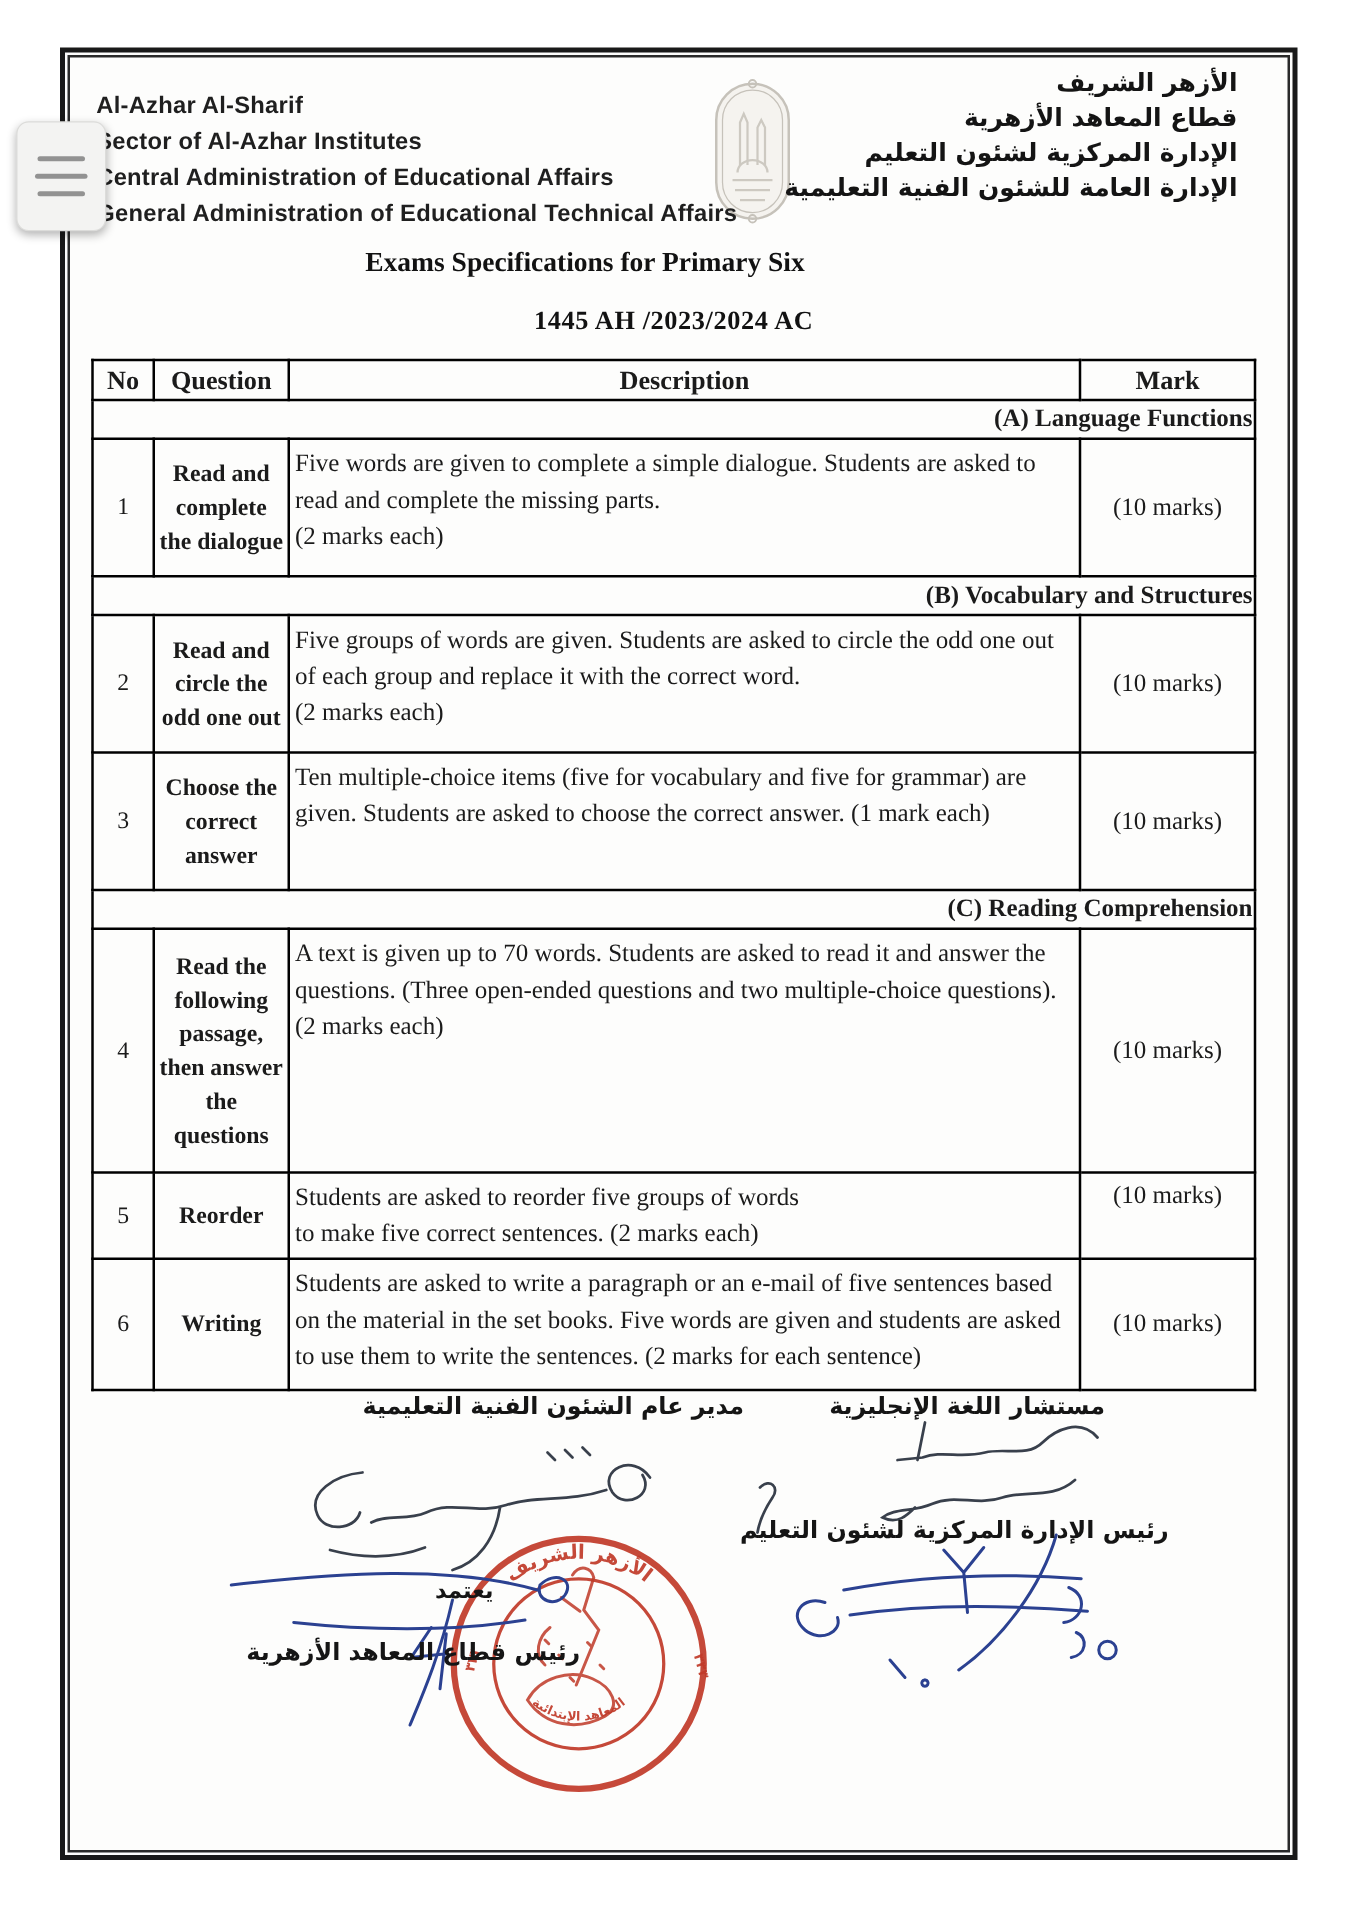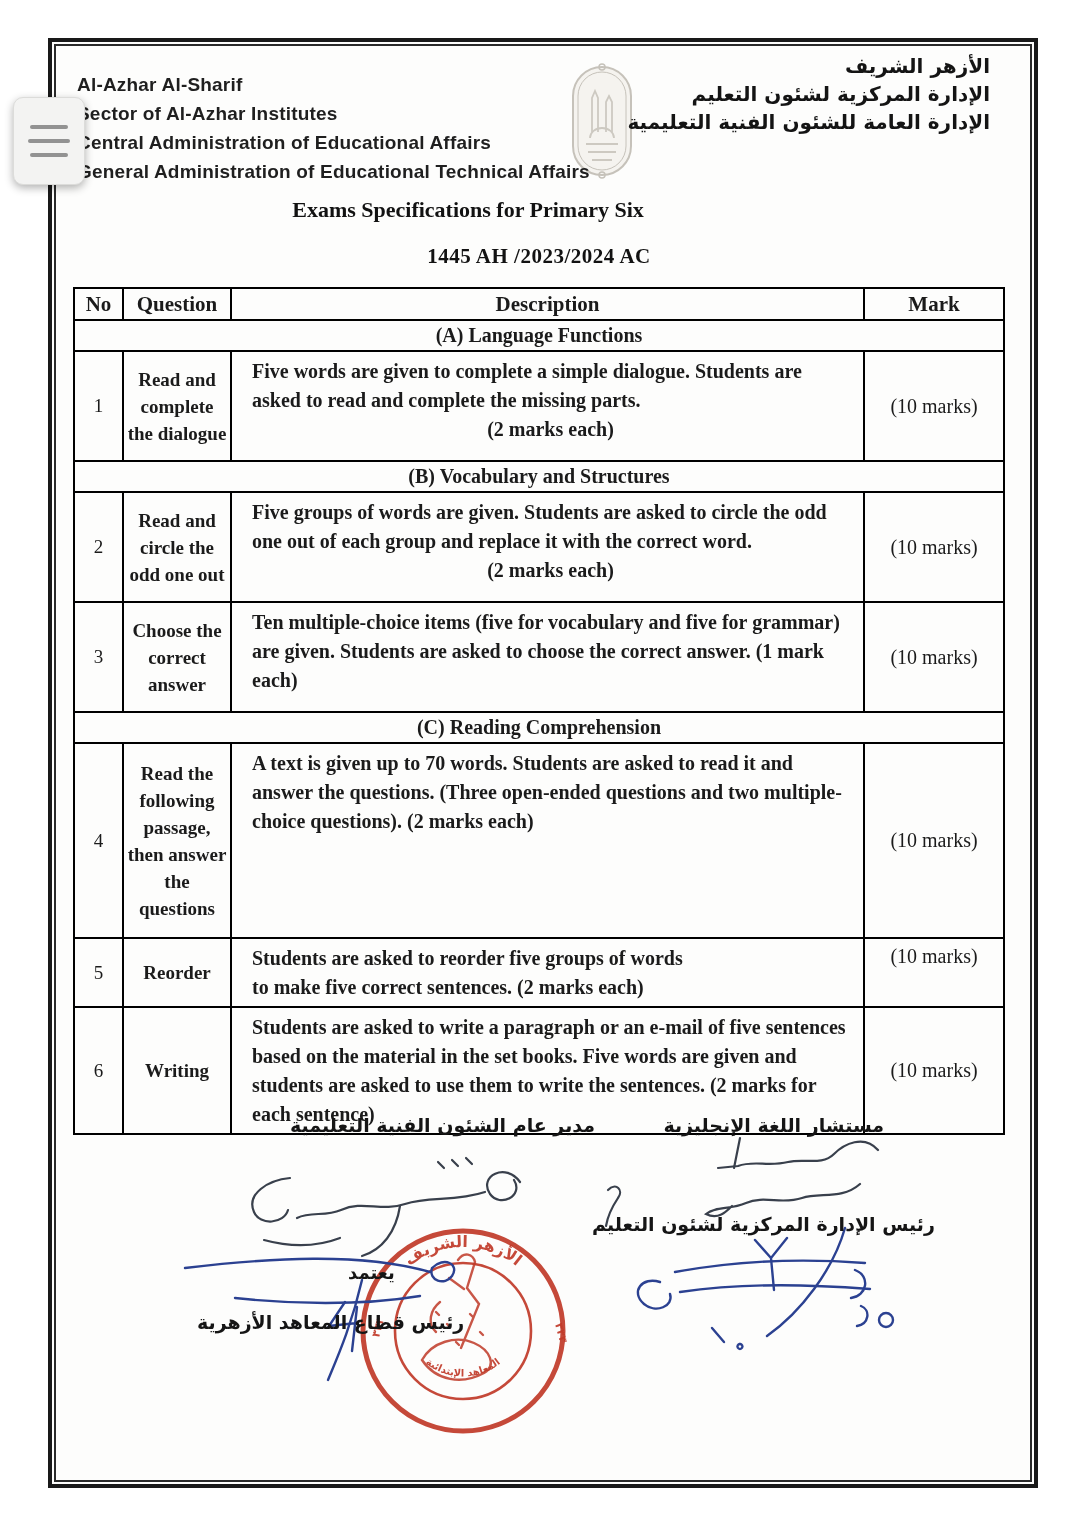--- a/index.html
+++ b/index.html
@@ -46,26 +46,26 @@
     position:absolute;left:48px;top:244px;width:982px;text-align:center;
     font-weight:bold;font-size:21px;color:#121212;letter-spacing:.5px;
   }
   
   table.spec{
     position:absolute;left:73px;top:287px;width:930px;
     border-collapse:collapse;table-layout:fixed;background:#fdfdfc;
   }
   table.spec th,table.spec td{border:2px solid #000000;}
   table.spec th{font-size:21px;height:30px;text-align:center;font-weight:bold;padding:0;}
-  td.section{height:27px;text-align:center;font-weight:bold;font-size:20px;padding:1px;}
+  td.section{height:27px;text-align:right;font-weight:bold;font-size:20px;padding:1px;}
   td.no{ text-align:center;vertical-align:middle;font-size:19px;padding:0;}
   td.q{  text-align:center;vertical-align:middle;font-weight:bold;font-size:19px;line-height:27px;padding:2px 3px;}
-  td.desc{vertical-align:top;font-size:20px;line-height:29px;padding:5px 10px 4px 20px;font-weight:bold;}
+  td.desc{vertical-align:top;font-size:20px;line-height:29px;padding:5px 10px 4px 4px;}
   td.desc .body{white-space:pre-line;}
-  td.desc .note{text-align:center;padding-right:4px;}
+  td.desc .note{text-align:left;padding-right:4px;}
   td.mark{text-align:center;vertical-align:middle;font-size:20px;padding:0 4px;}
   td.mark.vtop{vertical-align:top;padding-top:6px;}
   
   .sig-label{
     position:absolute;z-index:30;direction:rtl;
     font-family:"DejaVu Sans",sans-serif;font-weight:bold;
     font-size:19px;color:#151515;white-space:nowrap;
   }
   #lbl-consultant{right:196px;top:1114px;}
   #lbl-director{left:262px;top:1114px;margin-left:28px;}
@@ -103,20 +103,21 @@
   <g stroke="#c9c5bd" fill="none" stroke-width="1.8" opacity="0.9">
     <path d="M24 72 l0 -34 l3 -7 l3 7 l0 34"></path>
     <path d="M38 72 l0 -30 l3 -6 l3 6 l0 30"></path>
     <path d="M22 78 a12 10 0 0 1 24 0"></path>
     <path d="M18 84 h32 M20 92 h28 M24 100 h20"></path>
   </g>
 </svg>
 
 <div class="hdr-ar">
   <div>الأزهر الشريف</div>
+  <div>قطاع المعاهد الأزهرية</div>
   <div>الإدارة المركزية لشئون التعليم</div>
   <div>الإدارة العامة للشئون الفنية التعليمية</div>
 </div>
 
 <div class="doc-title">Exams Specifications for Primary Six</div>
 <div class="doc-subtitle">1445 AH /2023/2024 AC</div>
 
 <table class="spec">
   <colgroup>
       <col style="width:49px">

